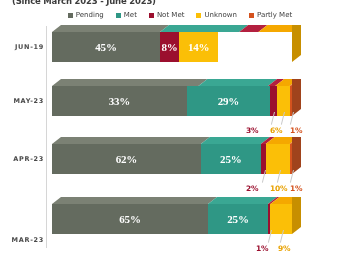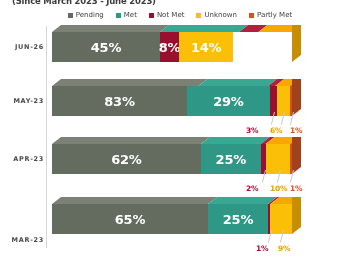--- a/index.html
+++ b/index.html
@@ -95,25 +95,26 @@
     overflow: visible;
   }
   .seg {
     position: relative;
     height: 100%;
     display: flex;
     align-items: center;
     justify-content: center;
   }
   .seg-label {
-    font-size: 13px;
+    font-size: 11px;
     font-weight: bold;
     color: #ffffff;
     white-space: nowrap;
     letter-spacing: -0.2px;
+    font-family: Liberation Serif, serif;
   }
   .top-face {
     position: absolute;
     top: 0;
     height: 7px;
   }
   .bar-side {
     position: absolute;
     width: 9px;
   }
@@ -156,49 +157,49 @@
     </div>
     <div class="legend-item">
       <span class="legend-swatch" style="background: rgb(212, 82, 30);"></span>
       <span class="legend-label">Partly Met</span>
     </div>
   </div>
 
 <div id="plot-area">
   <div id="y-axis-line"></div>
 <div class="bar-row" style="top: 0px;">
-      <div class="row-label" style="top: 19px;">JUN-26</div>
+      <div class="row-label" style="top: 19px;">JUN-19</div>
       <div class="top-face" style="left: 52px; top: 1px; width: 117px; height: 7px; background: rgb(123, 129, 116); clip-path: polygon(9px 0px, 100% 0px, 108px 100%, 0px 100%);"></div>
       <div class="top-face" style="left: 160px; top: 1px; width: 88.2px; height: 7px; background: rgb(58, 167, 147); clip-path: polygon(9px 0px, 100% 0px, 79.2px 100%, 0px 100%);"></div>
       <div class="top-face" style="left: 239.2px; top: 1px; width: 28.2px; height: 7px; background: rgb(179, 32, 63); clip-path: polygon(9px 0px, 100% 0px, 19.2px 100%, 0px 100%);"></div>
       <div class="top-face" style="left: 258.4px; top: 1px; width: 42.6px; height: 7px; background: rgb(245, 168, 0); clip-path: polygon(9px 0px, 100% 0px, 33.6px 100%, 0px 100%);"></div>
       <div class="bar-side" style="left: 292px; top: 1px; width: 9px; height: 37px; background: rgb(199, 143, 0); clip-path: polygon(0px 0px, 100% 0px, 100% 30px, 0px 100%);"></div>
       <div class="bar-front" style="left: 52px; top: 8px; width: 240px; height: 30px; position: absolute;">
         <div class="seg" style="width: 108px; background: rgb(100, 107, 95);">
           <span class="seg-label">45%</span>
         </div>
         <div class="seg" style="width: 19.2px; background: rgb(155, 15, 46);">
           <span class="seg-label">8%</span>
         </div>
-        <div class="seg" style="width: 54px; background: rgb(251, 191, 7);">
+        <div class="seg" style="width: 39px; background: rgb(251, 191, 7);">
           <span class="seg-label">14%</span>
         </div>
       </div>
     </div>
     <div class="bar-row" style="top: 0px;">
       <div class="row-label" style="top: 73px;">MAY-23</div>
       <div class="top-face" style="left: 52px; top: 55px; width: 155.4px; height: 7px; background: rgb(123, 129, 116); clip-path: polygon(9px 0px, 100% 0px, 146.4px 100%, 0px 100%);"></div>
       <div class="top-face" style="left: 198.4px; top: 55px; width: 78.6px; height: 7px; background: rgb(58, 167, 147); clip-path: polygon(9px 0px, 100% 0px, 69.6px 100%, 0px 100%);"></div>
       <div class="top-face" style="left: 268px; top: 55px; width: 16.2px; height: 7px; background: rgb(179, 32, 63); clip-path: polygon(9px 0px, 100% 0px, 7.2px 100%, 0px 100%);"></div>
       <div class="top-face" style="left: 275.2px; top: 55px; width: 23.4px; height: 7px; background: rgb(245, 168, 0); clip-path: polygon(9px 0px, 100% 0px, 14.4px 100%, 0px 100%);"></div>
       <div class="top-face" style="left: 289.6px; top: 55px; width: 11.4px; height: 7px; background: rgb(224, 106, 42); clip-path: polygon(9px 0px, 100% 0px, 2.4px 100%, 0px 100%);"></div>
       <div class="bar-side" style="left: 292px; top: 55px; width: 9px; height: 37px; background: rgb(160, 67, 28); clip-path: polygon(0px 0px, 100% 0px, 100% 30px, 0px 100%);"></div>
       <div class="bar-front" style="left: 52px; top: 62px; width: 240px; height: 30px; position: absolute;">
         <div class="seg" style="width: 146.4px; background: rgb(100, 107, 95);">
-          <span class="seg-label">83%</span>
+          <span class="seg-label">33%</span>
         </div>
         <div class="seg" style="width: 90px; background: rgb(47, 151, 133);">
           <span class="seg-label">29%</span>
         </div>
         <div class="seg" style="width: 7.2px; background: rgb(155, 15, 46);"></div>
         <div class="seg" style="width: 14.4px; background: rgb(251, 191, 7);"></div>
         <div class="seg" style="width: 2.4px; background: rgb(212, 82, 30);"></div>
       </div>
       <div class="callout" style="left: 246px; top: 102px; color: rgb(155, 15, 46);">3%</div>
       <div class="leader" style="left: 273.6px; top: 88px; height: 13px; transform: rotate(14deg); transform-origin: center top;"></div>

